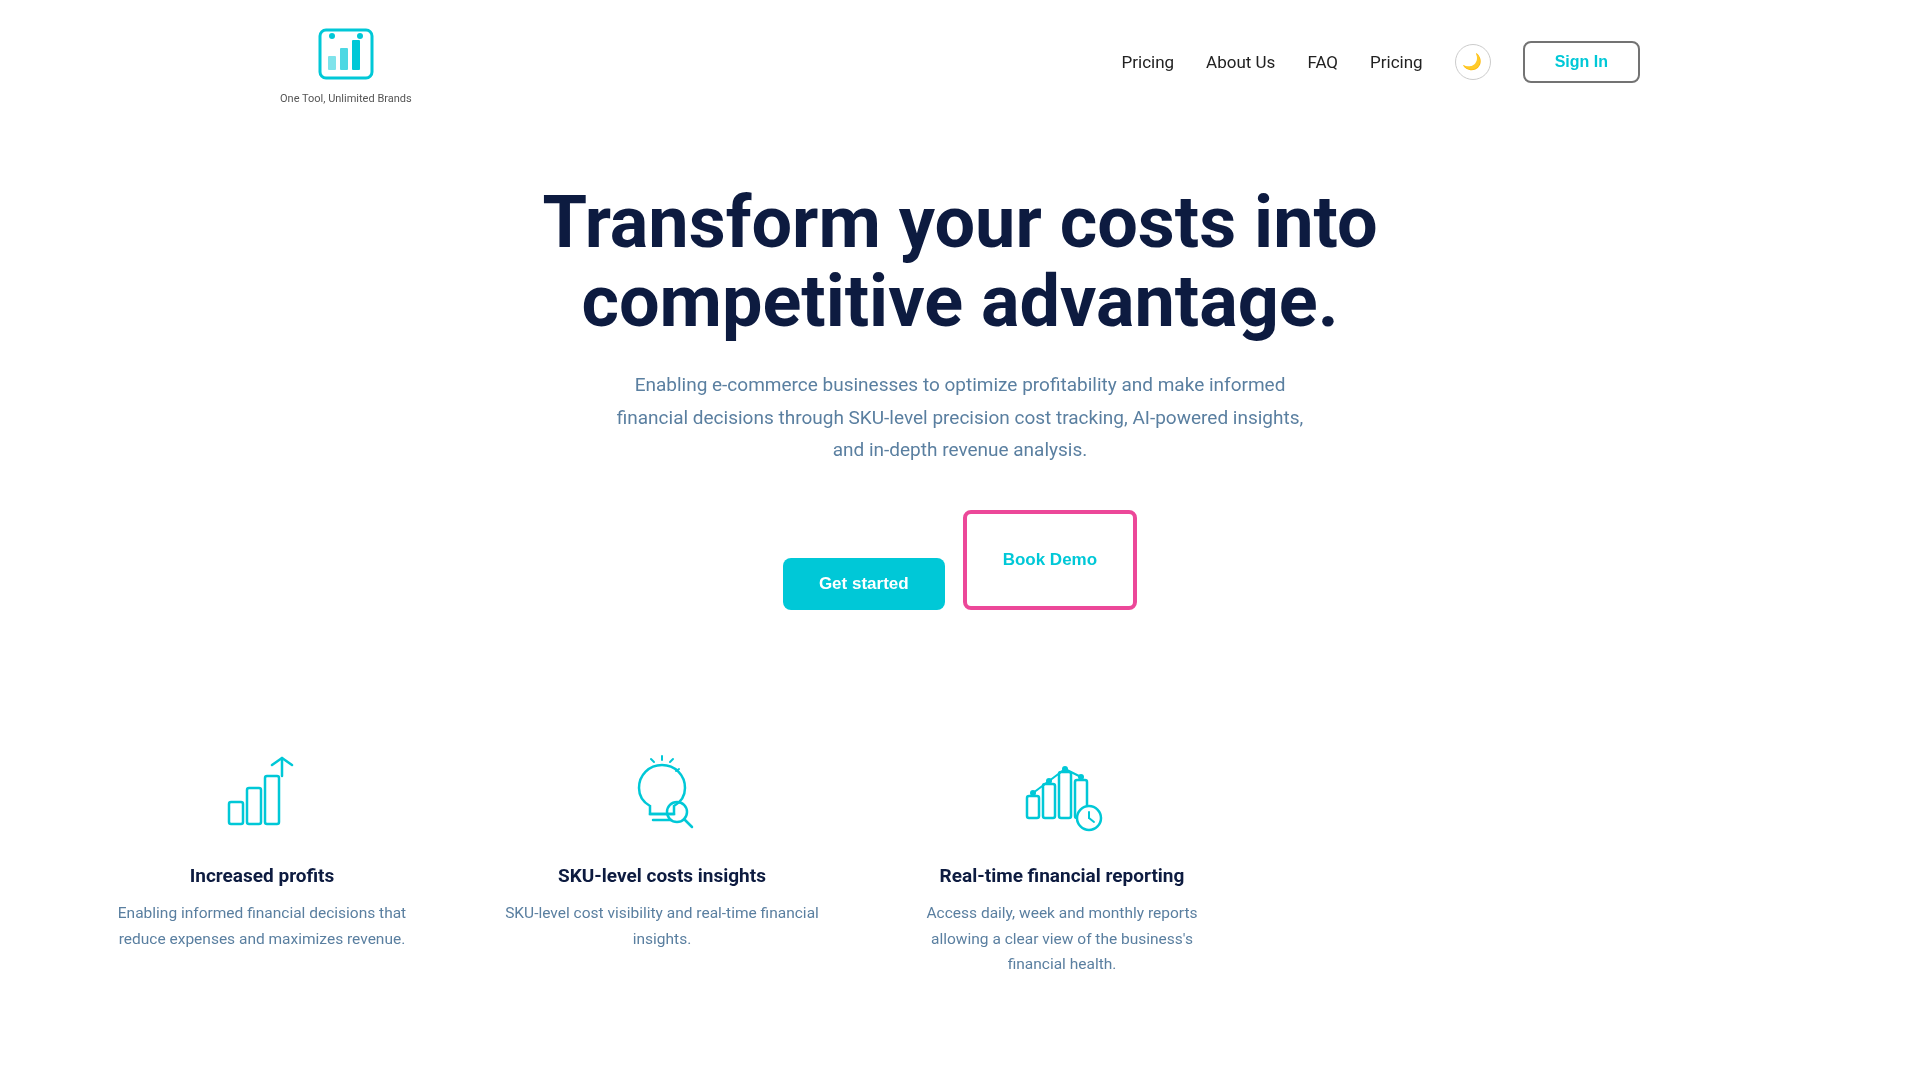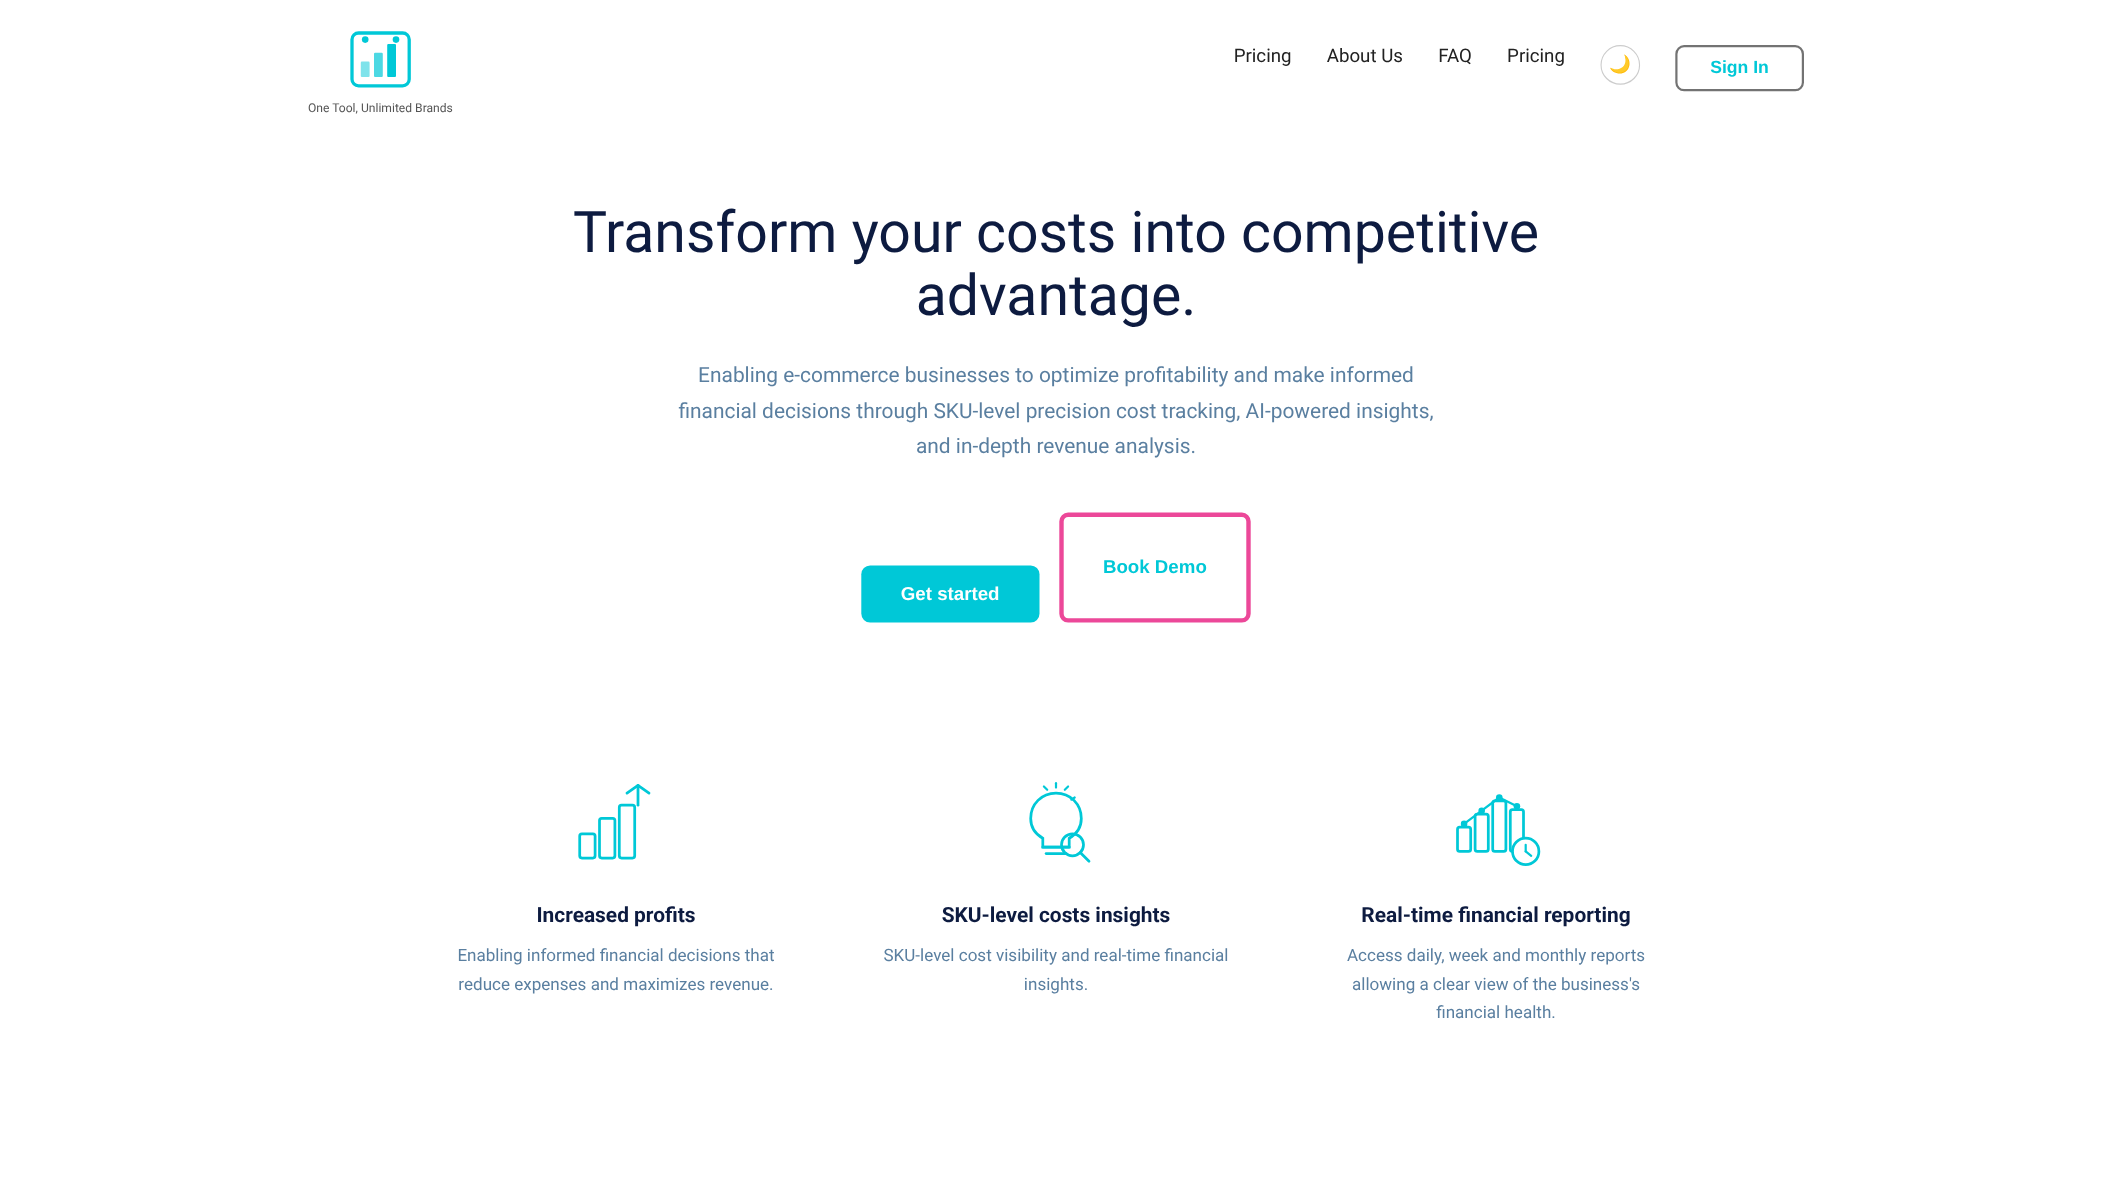--- a/index.html
+++ b/index.html
@@ -39,20 +39,21 @@
 
     .logo-tagline {
       font-size: 11px;
       color: #555;
       margin-top: 2px;
       white-space: nowrap;
     }
 
     .nav-links {
       display: flex;
+      align-items: center;
       gap: 32px;
     }
 
     .nav-link {
       font-size: 17px;
       color: #222;
       cursor: pointer;
       text-decoration: none;
     }
 
@@ -81,22 +82,22 @@
       cursor: pointer;
     }
 
     
     .hero {
       text-align: center;
       padding: 60px 400px 80px;
     }
 
     .hero-title {
-      font-size: 52px;
-      font-weight: 400;
+      font-size: 72px;
+      font-weight: 700;
       color: #0d1b40;
       line-height: 1.1;
       margin-bottom: 28px;
     }
 
     .hero-subtitle {
       font-size: 19px;
       color: #5a7fa0;
       line-height: 1.7;
       max-width: 700px;
@@ -128,23 +129,23 @@
       padding: 14px 36px;
       border-radius: 8px;
       font-size: 17px;
       font-weight: 600;
       cursor: pointer;
     }
 
     
     .features {
       display: flex;
-      justify-content: center;
+      justify-content: flex-start;
       gap: 80px;
-      padding: 60px 80px 80px;
+      padding: 60px 102px 80px;
     }
 
     .feature-card {
       text-align: center;
       max-width: 320px;
     }
 
     .feature-icon {
       width: 90px;
       height: 90px;

